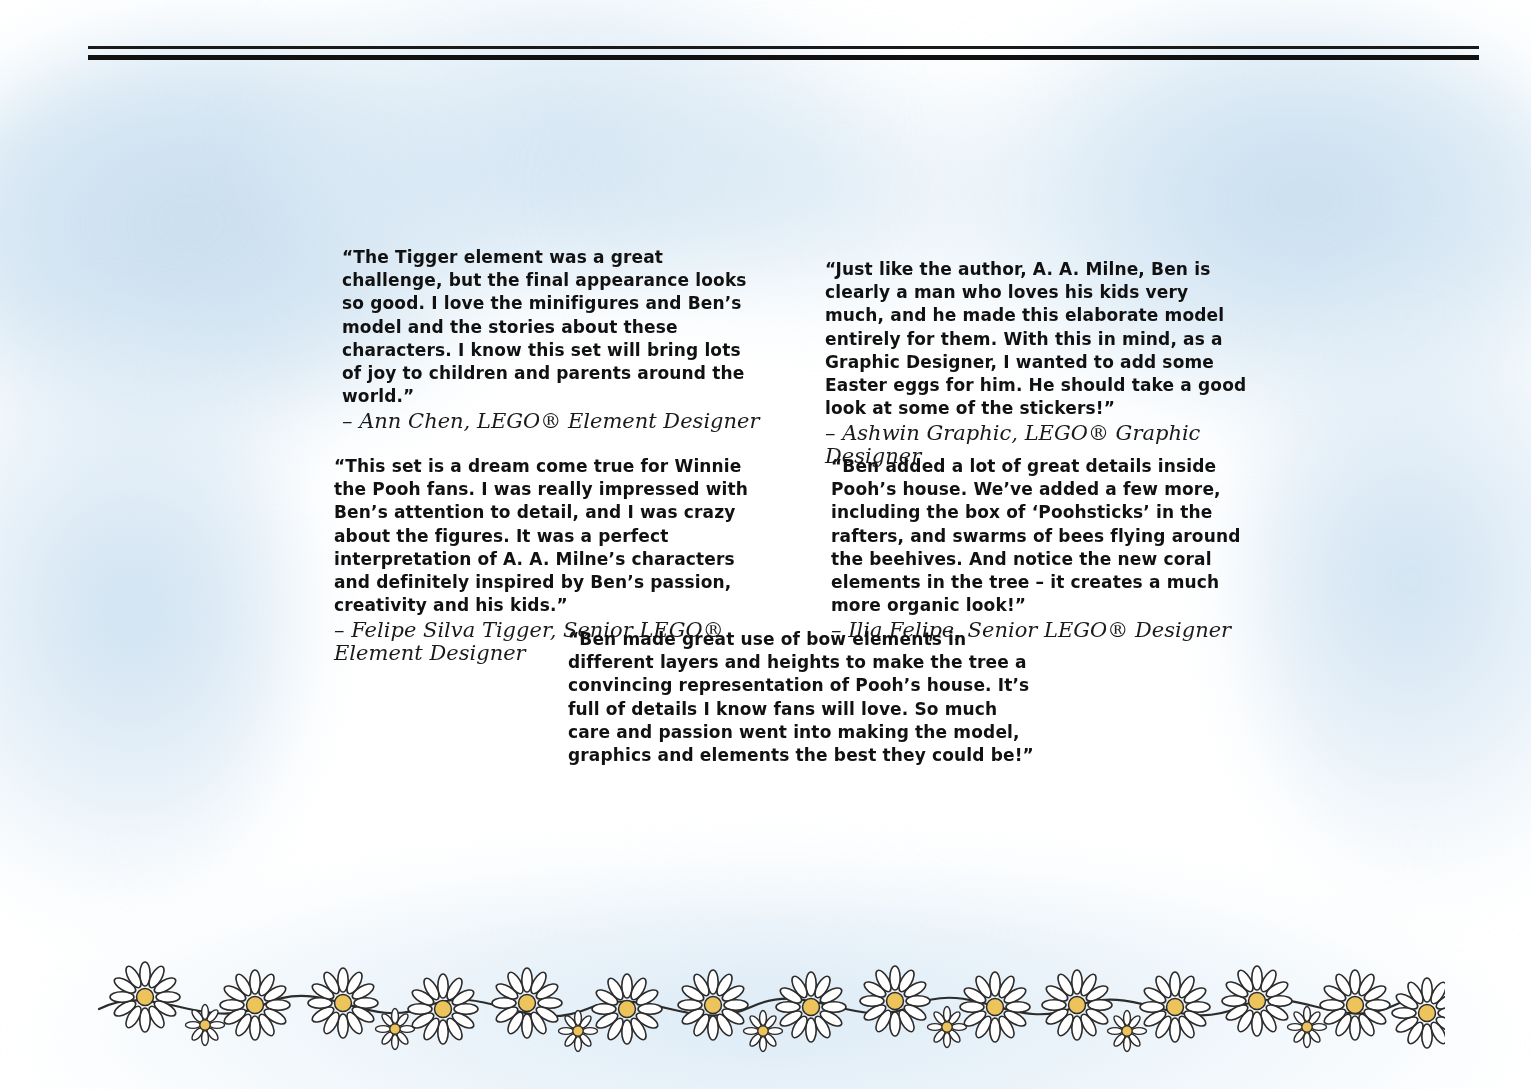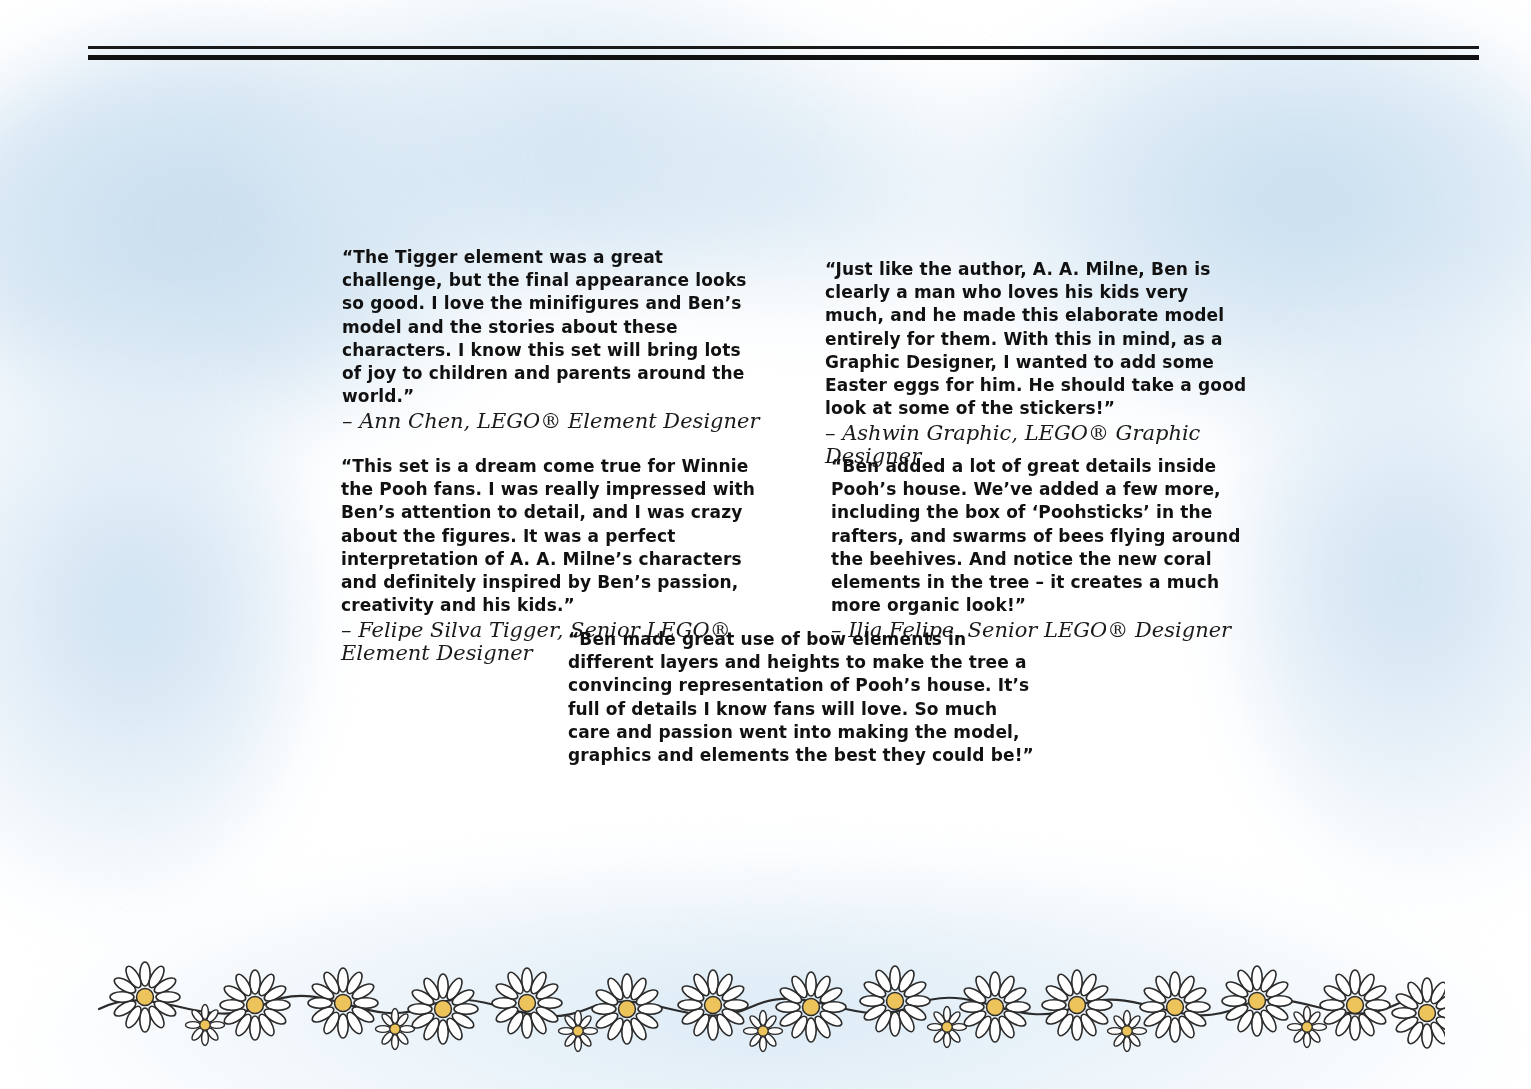--- a/index.html
+++ b/index.html
@@ -86,21 +86,21 @@
     font-family: "DejaVu Serif", serif;
     font-style: italic;
     font-size: 21px;
     line-height: 23px;
     color: #1a1a1a;
     white-space: pre-line;
   }
 
   #quote-ann     { left: 342px; top: 246px;  width: 420px; }
   #quote-ashwin  { left: 825px; top: 258px;  width: 425px; }
-  #quote-felipe  { left: 341px; top: 455px;  width: 425px; }
+  #quote-felipe  { left: 334px; top: 455px;  width: 425px; }
   #quote-ilia    { left: 831px; top: 455px;  width: 430px; }
   #quote-simon   { left: 568px; top: 628px;  width: 470px; }
 
   
   .daisy-border {
     position: absolute;
     left: 95px;
     bottom: 22px;
     width: 1350px;
     height: 120px;

